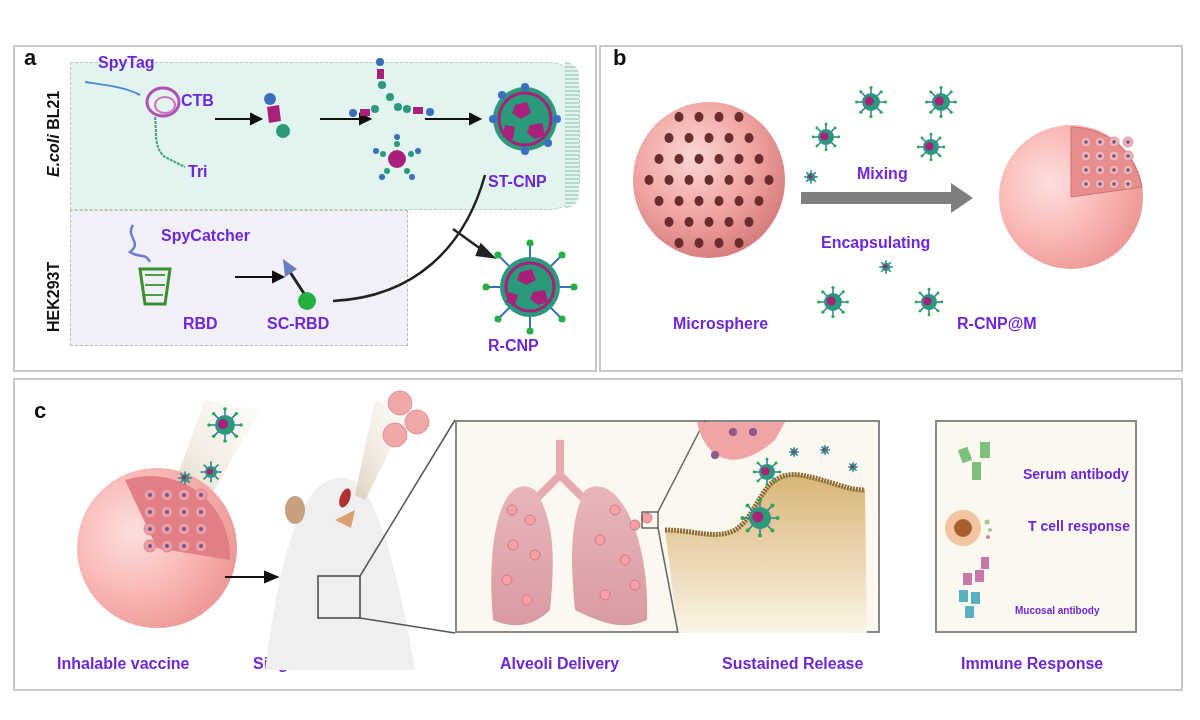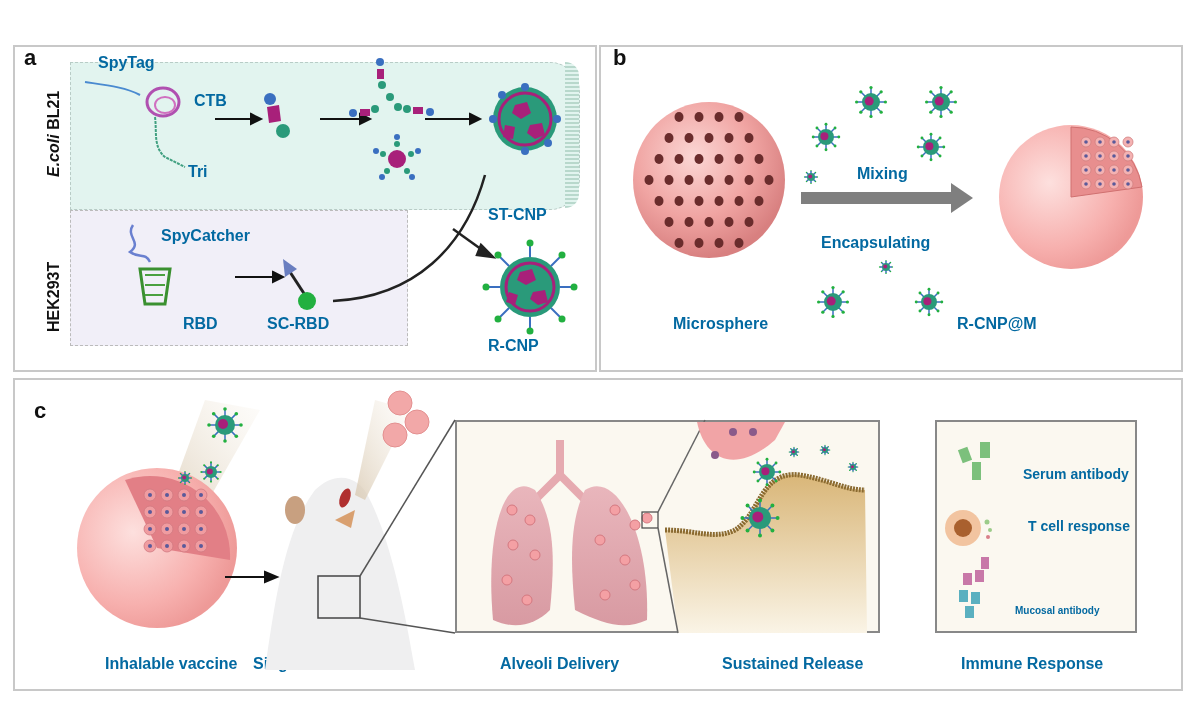--- a/index.html
+++ b/index.html
@@ -1,42 +1,42 @@
 <!DOCTYPE html>
 <html><head>
 <meta charset="utf-8">
 <style>
   html,body{margin:0;padding:0;background:#fff;}
   body{width:1200px;height:720px;position:relative;overflow:hidden;font-family:"Liberation Sans",sans-serif;color:#111;}
   .panel{position:absolute;border:2px solid #c8c8c8;background:#fff;box-sizing:border-box;}
   .plabel{position:absolute;font-weight:bold;font-size:22px;color:#111;}
-  .lbl{position:absolute;font-weight:bold;font-size:16px;white-space:nowrap;color:#0369a1;}
+  .lbl{position:absolute;font-weight:bold;font-size:16px;white-space:nowrap;color:#6d28d9;}
   .vlbl{position:absolute;font-weight:bold;font-size:16px;white-space:nowrap;transform:rotate(-90deg);transform-origin:left top;}
   svg{position:absolute;overflow:visible;}
 </style>
 </head>
 <body>
 
 <div class="panel" style="left:13px;top:45px;width:584px;height:327px;">
   <span class="plabel" style="left:9px;top:-2px;">a</span>
 
   <div style="position:absolute;left:55px;top:15px;width:508px;height:146px;background:#e2f4ef;border:1px dashed #b8ccc6;border-radius:0 30px 30px 0;"></div>
   <div style="position:absolute;left:550px;top:15px;width:14px;height:146px;background:repeating-linear-gradient(0deg,#b8d8cc 0 2px,#e2f4ef 2px 4px);border-radius:0 30px 30px 0;"></div>
 
   <div style="position:absolute;left:55px;top:163px;width:336px;height:134px;background:#f1eff8;border:1px dashed #bbb;"></div>
 
   <div class="vlbl" style="left:30px;top:130px;">
     <i>E.coli</i><span> BL21</span>
   </div>
   <div class="vlbl" style="left:30px;top:285px;">HEK293T</div>
 
   <span class="lbl" style="left:83px;top:7px;">SpyTag</span>
-  <span class="lbl" style="left:166px;top:45px;margin-left:13px;">CTB</span>
+  <span class="lbl" style="left:166px;top:45px;">CTB</span>
   <span class="lbl" style="left:173px;top:116px;">Tri</span>
-  <span class="lbl" style="left:473px;top:126px;margin-top:33px;">ST-CNP</span>
+  <span class="lbl" style="left:473px;top:126px;">ST-CNP</span>
   <span class="lbl" style="left:146px;top:180px;">SpyCatcher</span>
   <span class="lbl" style="left:168px;top:268px;">RBD</span>
   <span class="lbl" style="left:252px;top:268px;">SC-RBD</span>
   <span class="lbl" style="left:473px;top:290px;">R-CNP</span>
 
   <svg width="584" height="327" style="left:0;top:0;">
 
     <g>
       <path d="M70,35 C90,38 110,40 125,48" stroke="#4a8ad0" stroke-width="2" fill="none"></path>
       <ellipse cx="148" cy="55" rx="16" ry="14" fill="none" stroke="#b050b0" stroke-width="3"></ellipse>
@@ -423,21 +423,21 @@
           <circle cx="527" cy="137" r="5" fill="#f4b2b2" stroke="#d08080" stroke-width="0.8"></circle>
           <circle cx="527" cy="137" r="1.8" fill="#5a5a9a"></circle>
         </g>
     </g>
   </svg>
 </div>
 
 <div class="panel" style="left:13px;top:378px;width:1170px;height:313px;">
   <span class="plabel" style="left:19px;top:18px;">c</span>
 
-  <span class="lbl" style="left:42px;top:275px;margin-left:48px;">Inhalable vaccine</span>
+  <span class="lbl" style="left:42px;top:275px;">Inhalable vaccine</span>
   <span class="lbl" style="left:238px;top:275px;">Single Immunization</span>
   <span class="lbl" style="left:485px;top:275px;">Alveoli Delivery</span>
   <span class="lbl" style="left:707px;top:275px;">Sustained Release</span>
   <span class="lbl" style="left:946px;top:275px;">Immune Response</span>
 
   <div style="position:absolute;left:440px;top:40px;width:425px;height:213px;background:#fbf8f0;border:2px solid #888;box-sizing:border-box;"></div>
   <div style="position:absolute;left:920px;top:40px;width:202px;height:213px;background:#fbf8f0;border:2px solid #888;box-sizing:border-box;"></div>
 
   <span class="lbl" style="left:1008px;top:86px;font-size:14px;">Serum antibody</span>
   <span class="lbl" style="left:1013px;top:138px;font-size:14px;">T cell response</span>

